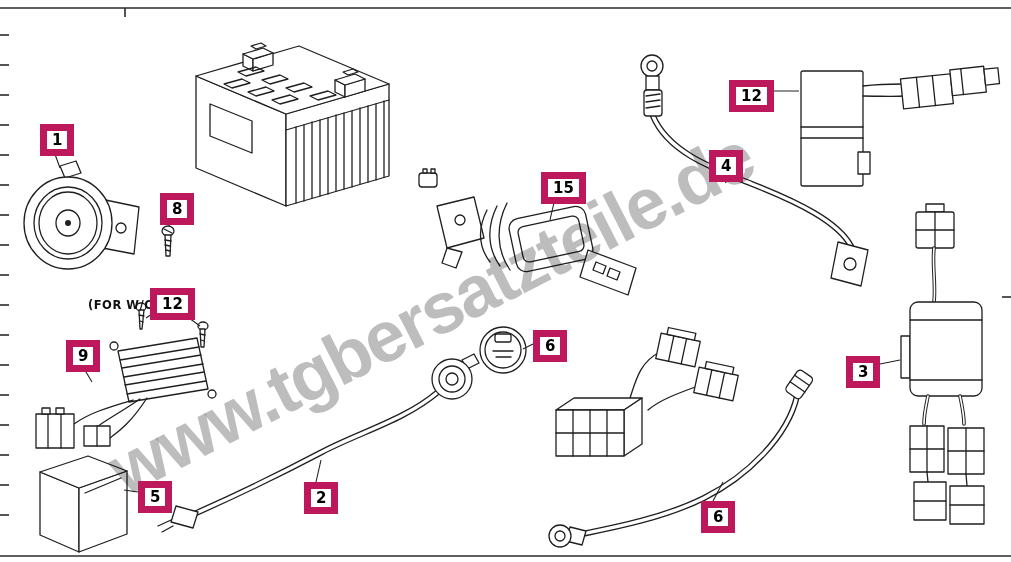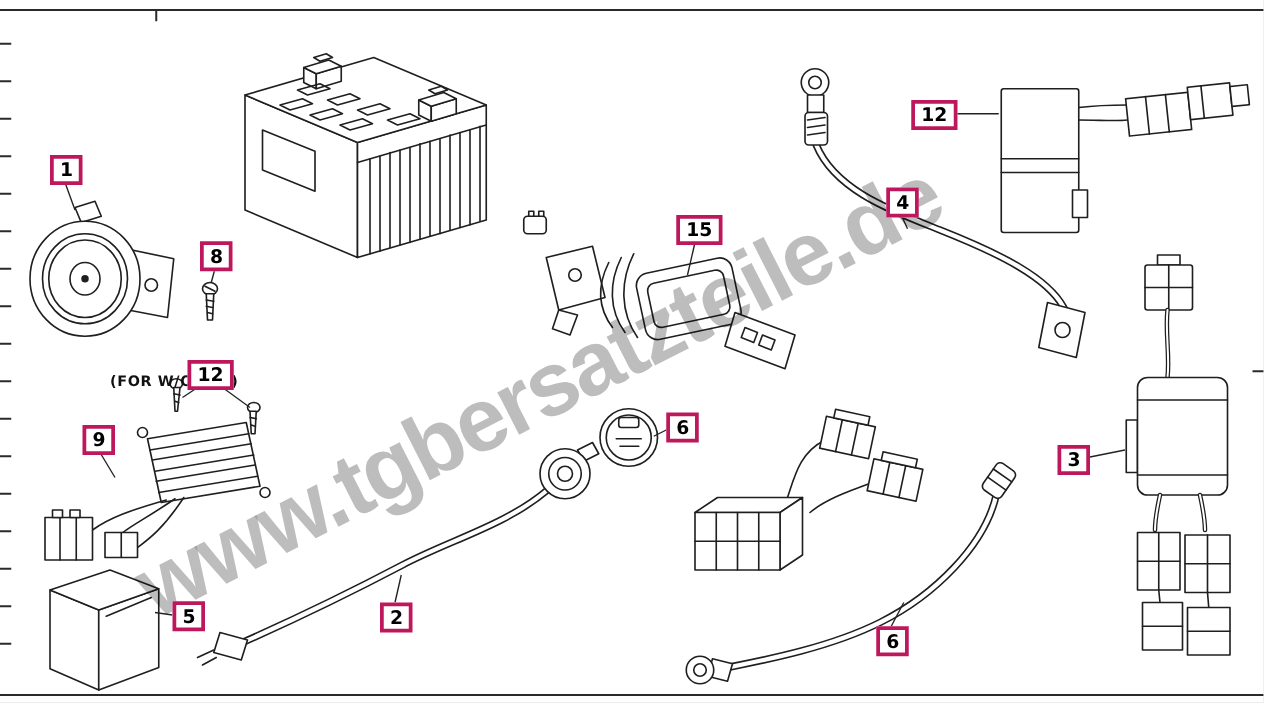--- a/index.html
+++ b/index.html
@@ -22,21 +22,21 @@
 
   .watermark {
     position:absolute; left:95px; top:438px; z-index:3;
     transform:rotate(-27deg); transform-origin:0 0;
     font-size:72px; font-weight:bold; letter-spacing:-2px;
     color:rgba(145,145,145,0.6); white-space:nowrap;
     mix-blend-mode:multiply; pointer-events:none;
   }
   .callout {
     position:absolute; z-index:4;
-    background:#fff; border:3px solid #be185d;
+    background:#fff; border:7px solid #be185d;
     color:#000; font-weight:bold; font-size:15px; line-height:18px;
     padding:0 5px; min-width:13px; text-align:center;
     font-family:"DejaVu Sans", sans-serif; cursor:pointer;
   }
   .note {
     position:absolute; z-index:4;
     font-weight:bold; font-size:11.5px; color:#111; letter-spacing:.5px;
     font-family:"DejaVu Sans", sans-serif;
     margin-top:32px;
   }

